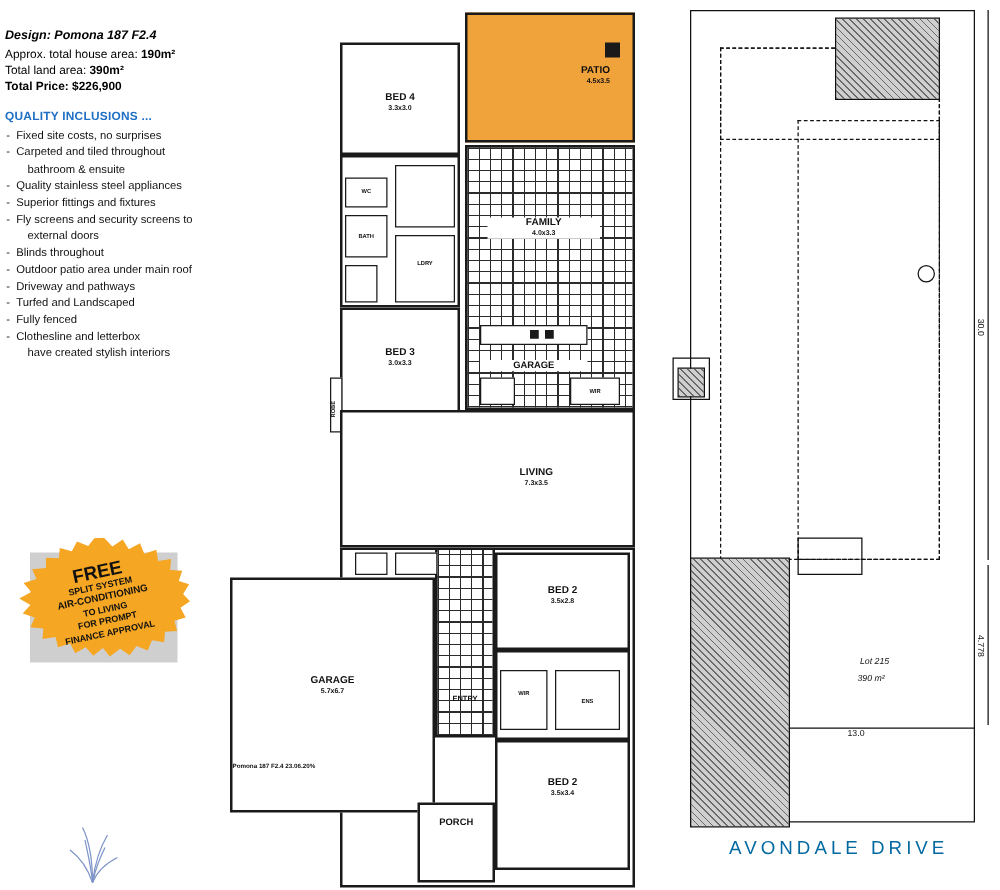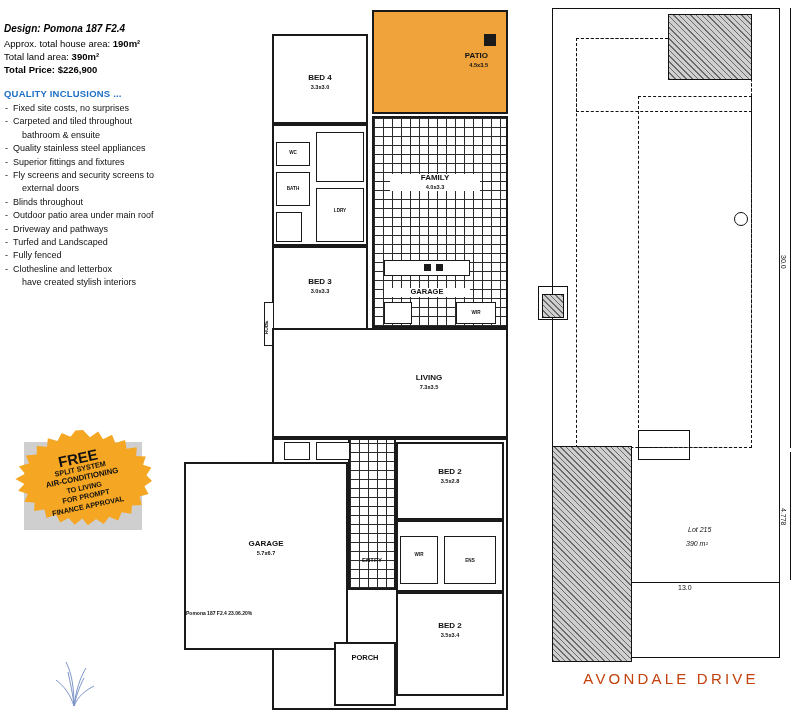--- a/index.html
+++ b/index.html
@@ -66,21 +66,21 @@
   
   .site{position:absolute;left:528px;top:0px;width:272px;height:712px;}
   .site .solid{position:absolute;border:1px solid #111;box-sizing:border-box;}
   .site .dash{position:absolute;border:1px dashed #111;box-sizing:border-box;}
   .site .hatchgrey{position:absolute;
      background-image:repeating-linear-gradient(45deg,#6a6a6a 0 1px,#cfcfcf 1px 4px);
      border:1px solid #111;box-sizing:border-box;}
   .site .t{position:absolute;font-size:7px;color:#111;}
   .site .tb{position:absolute;font-size:7px;color:#111;font-style:italic;}
   .street{position:absolute;left:556px;top:670px;width:230px;text-align:center;
-     font-size:15px;letter-spacing:3.2px;color:#c2410c;font-family:"Liberation Sans",sans-serif;}
+     font-size:15px;letter-spacing:3.2px;color:#0369a1;font-family:"Liberation Sans",sans-serif;}
   .site .vtxt{position:absolute;writing-mode:vertical-rl;font-size:7px;color:#111;}
 </style>
 </head>
 <body>
 
 <div class="page">
 
   <div class="info">
     <div class="line design">
       <span>Design:</span>

